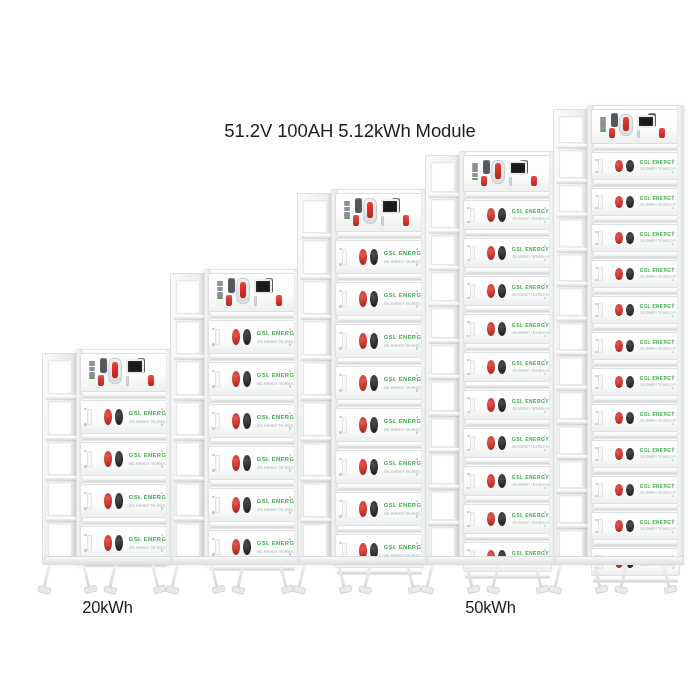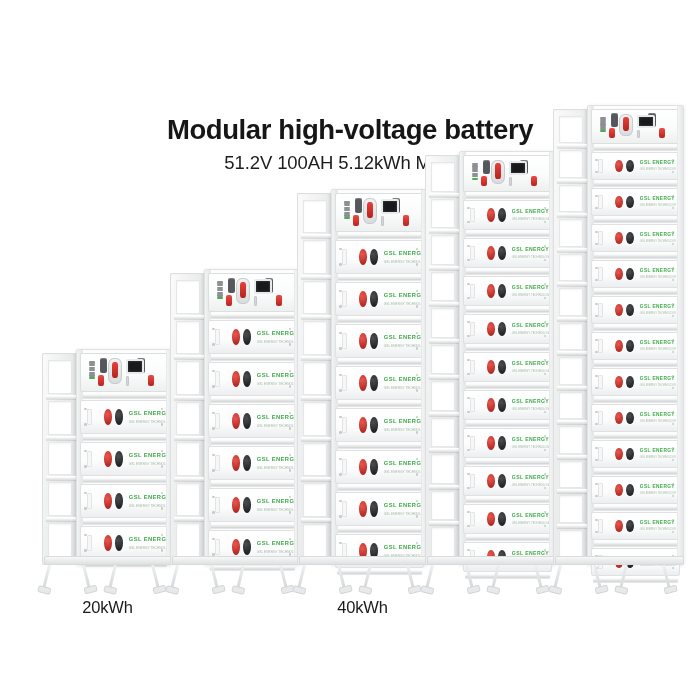--- a/index.html
+++ b/index.html
@@ -199,21 +199,20 @@
     letter-spacing:-0.2px;
     white-space:nowrap;
   }
 </style>
 </head>
 <body>
 
 <div id="stage">
 
   <div class="heading">
-    <div class="title">Modular high-voltage battery</div>
     <div class="subtitle">51.2V 100AH 5.12kWh Module</div>
   </div>
 
   <div class="product-row" id="product-row">
       <div class="stack" style="left: 42px; width: 131px; height: 216px;">
         <div class="side-frame" style="height: 212px;">
           <div class="win" style="top: 6px; height: 33.8px;"></div>
           <div class="shelf" style="top: 40.8px;"></div>
           <div class="win" style="top: 46.8px; height: 33.8px;"></div>
           <div class="shelf" style="top: 81.6px;"></div>
@@ -565,21 +564,20 @@
           <div class="rail"></div>
         </div>
         <div class="base" style="left: 2px; width: 129px;"></div>
         <div class="legs" style="left: 0px; width: 131px;">
           <i class="l" style="left: 6px;"></i>
           <i class="r" style="left: 40px;"></i>
           <i class="l" style="left: 72px;"></i>
           <i class="r" style="left: 109px;"></i>
         </div>
       </div>
-      <div class="cap-label" style="left: 297px; width: 131px;">40kWh</div>
       <div class="stack" style="left: 425px; width: 131px; height: 414px;">
         <div class="side-frame" style="height: 410px;">
           <div class="win" style="top: 6px; height: 29.5455px;"></div>
           <div class="shelf" style="top: 36.5455px;"></div>
           <div class="win" style="top: 42.5455px; height: 29.5455px;"></div>
           <div class="shelf" style="top: 73.0909px;"></div>
           <div class="win" style="top: 79.0909px; height: 29.5455px;"></div>
           <div class="shelf" style="top: 109.636px;"></div>
           <div class="win" style="top: 115.636px; height: 29.5455px;"></div>
           <div class="shelf" style="top: 146.182px;"></div>
@@ -742,20 +740,21 @@
           <div class="rail"></div>
         </div>
         <div class="base" style="left: 2px; width: 129px;"></div>
         <div class="legs" style="left: 0px; width: 131px;">
           <i class="l" style="left: 6px;"></i>
           <i class="r" style="left: 40px;"></i>
           <i class="l" style="left: 72px;"></i>
           <i class="r" style="left: 109px;"></i>
         </div>
       </div>
+      <div class="cap-label" style="left: 425px; width: 131px;">50kWh</div>
       <div class="stack" style="left: 553px; width: 131px; height: 460px;">
         <div class="side-frame" style="height: 456px;">
           <div class="win" style="top: 6px; height: 27.4615px;"></div>
           <div class="shelf" style="top: 34.4615px;"></div>
           <div class="win" style="top: 40.4615px; height: 27.4615px;"></div>
           <div class="shelf" style="top: 68.9231px;"></div>
           <div class="win" style="top: 74.9231px; height: 27.4615px;"></div>
           <div class="shelf" style="top: 103.385px;"></div>
           <div class="win" style="top: 109.385px; height: 27.4615px;"></div>
           <div class="shelf" style="top: 137.846px;"></div>

